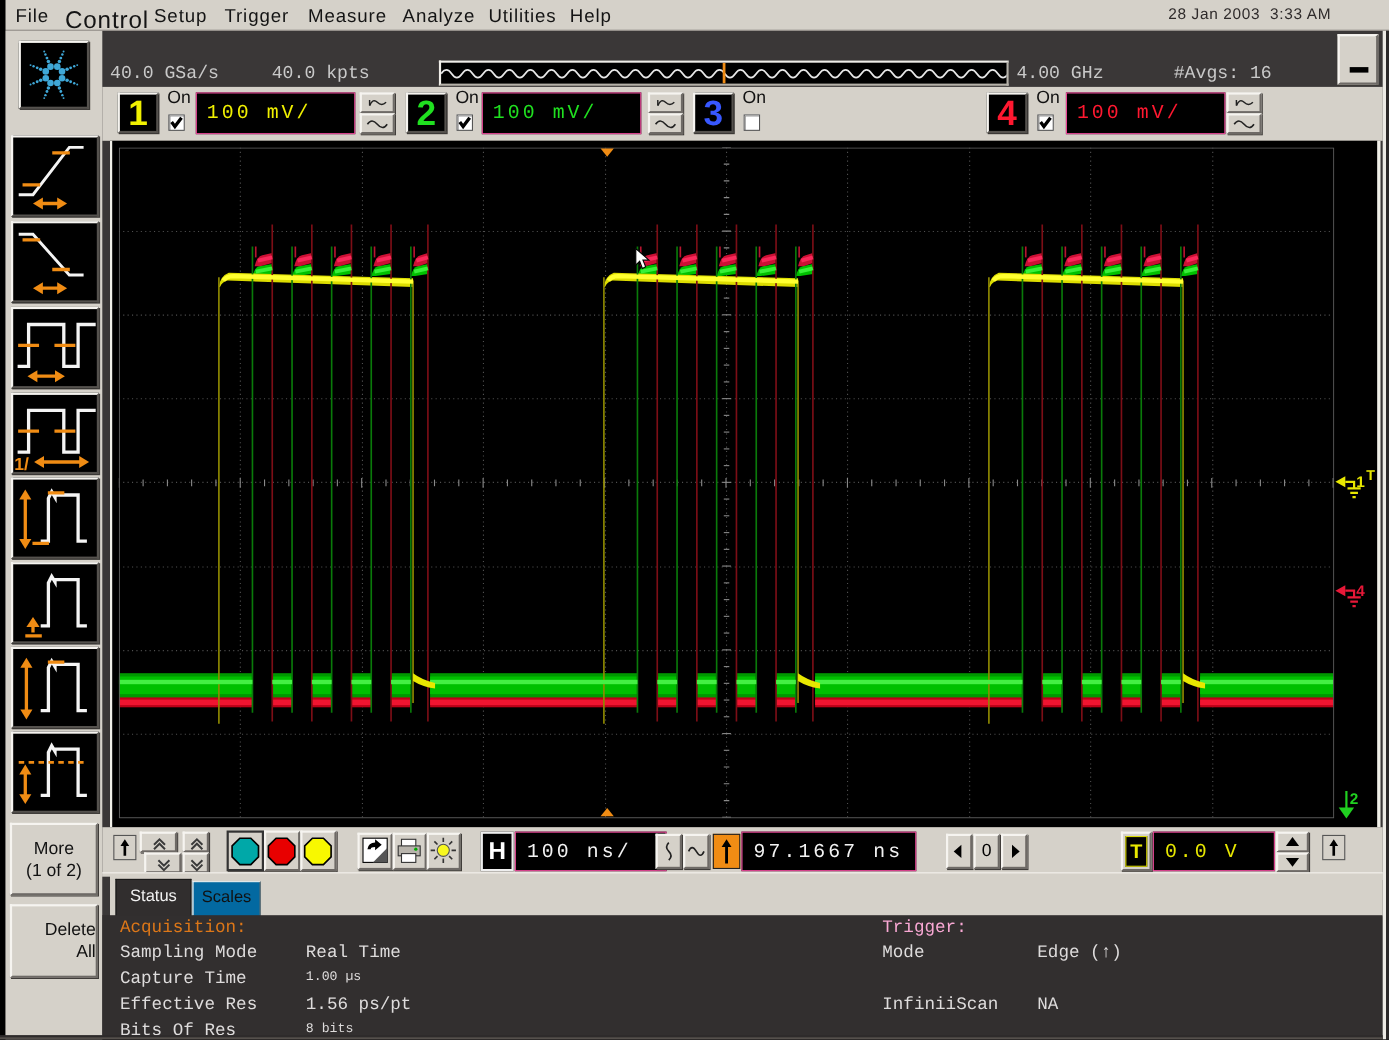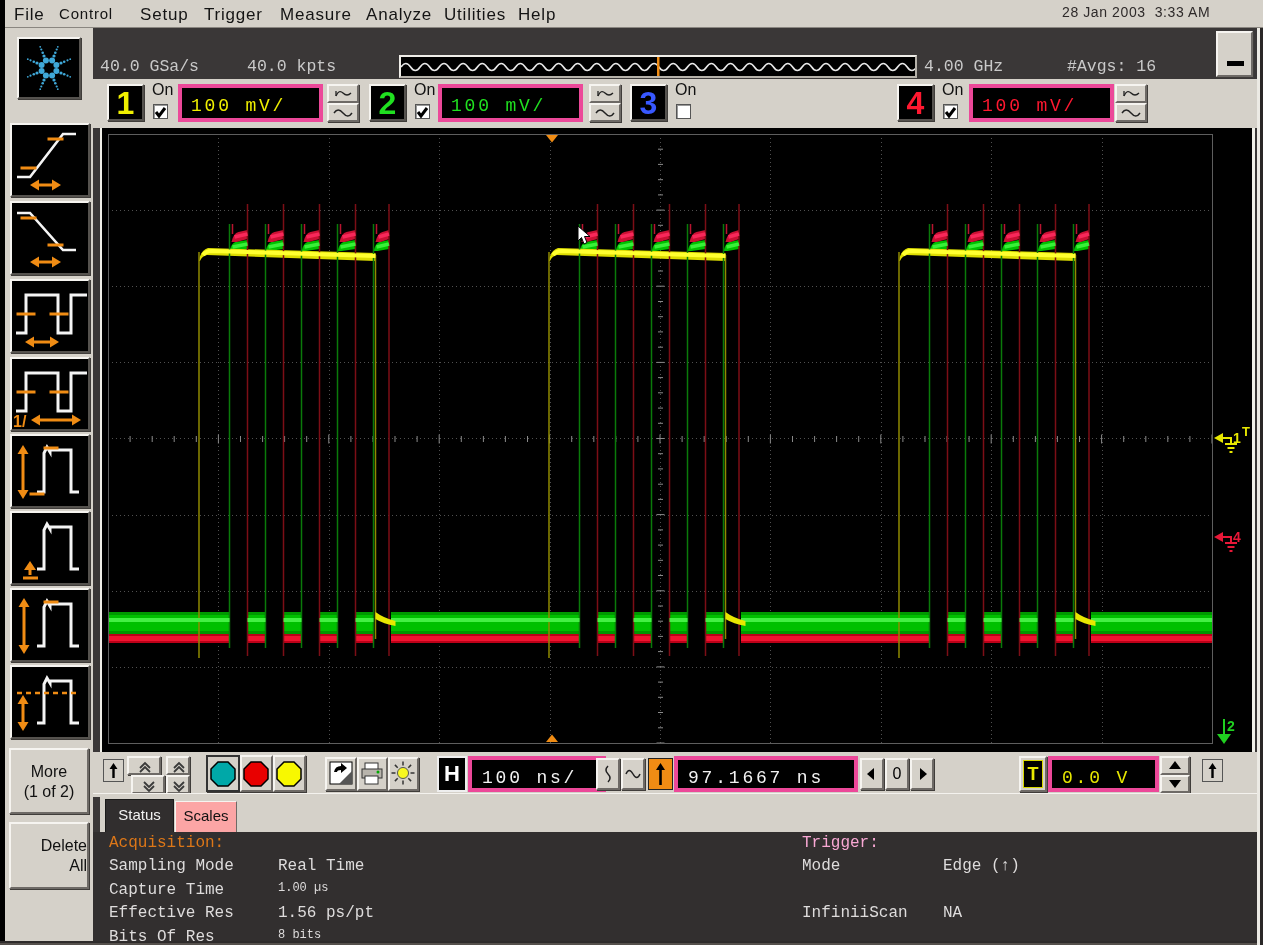--- a/index.html
+++ b/index.html
@@ -1,25 +1,25 @@
 <!DOCTYPE html>
 <html><head><meta charset="utf-8"><style>
 *{margin:0;padding:0;box-sizing:border-box}
 body{width:1263px;height:945px;position:relative;background:#3a3737;overflow:hidden;font-family:'Liberation Sans',sans-serif}
 .ab{position:absolute}
 .btn{position:absolute;background:#d5d1c9;border:2px solid;border-color:#f6f4f0 #6e6a66 #6e6a66 #f6f4f0;box-shadow:1px 1px 0 #403d3a}
 .tb{position:absolute;background:#000;border:2px solid;border-color:#f6f4f0 #55524e #55524e #f6f4f0;box-shadow:1px 1px 0 #403d3a}
-.fld{position:absolute;background:#000;border:4px solid #ec4899}
+.fld{position:absolute;background:#000;border:1px solid #ec4899}
 .mono{font-family:"Liberation Mono",monospace}
 .fv{font-family:"Liberation Mono",monospace;font-size:18px;letter-spacing:2.8px}
 .cb{position:absolute;width:15px;height:15px;background:#fff;border:1px solid #555;box-shadow:inset 1px 1px 0 #999}
 </style></head><body>
 <div class="ab" style="left:0;top:0;width:1263px;height:28px;background:#d5d1c9;border-bottom:1px solid #8a8680"></div>
 <div class="ab" style="left:14px;top:5px;font-size:17px;letter-spacing:0.8px;color:#141414">File</div>
-<div class="ab" style="left:59px;top:5px;font-size:15px;letter-spacing:0.8px;color:#141414">Control</div>
+<div class="ab" style="left:59px;top:5px;font-size:22px;letter-spacing:0.8px;color:#141414">Control</div>
 <div class="ab" style="left:140px;top:5px;font-size:17px;letter-spacing:0.8px;color:#141414">Setup</div>
 <div class="ab" style="left:204px;top:5px;font-size:17px;letter-spacing:0.8px;color:#141414">Trigger</div>
 <div class="ab" style="left:280px;top:5px;font-size:17px;letter-spacing:0.8px;color:#141414">Measure</div>
 <div class="ab" style="left:366px;top:5px;font-size:17px;letter-spacing:0.8px;color:#141414">Analyze</div>
 <div class="ab" style="left:444px;top:5px;font-size:17px;letter-spacing:0.8px;color:#141414">Utilities</div>
 <div class="ab" style="left:518px;top:5px;font-size:17px;letter-spacing:0.8px;color:#141414">Help</div>
 <div class="ab" style="left:1062px;top:4px;font-size:14px;letter-spacing:0.6px;color:#2e2a2a">28 Jan 2003&nbsp; 3:33 AM</div>
 <div class="ab" style="left:0;top:0;width:5px;height:945px;background:#000"></div>
 <div class="ab" style="left:5px;top:28px;width:88px;height:917px;background:#d5d1c9"></div>
 <div class="tb" style="left:17px;top:37px;width:64px;height:62px">
@@ -588,21 +588,21 @@
 <div class="fld fv" style="left:468px;top:756px;width:138px;height:36px;color:#f2f2f2;padding:8px 0 0 10px">100 ns/</div>
 <div class="btn" style="left:596px;top:758px;width:24px;height:32px"><svg width="20" height="28">
       <path d="M10,6 Q6,10 10,14 Q14,18 10,22" stroke="#222" stroke-width="1.5" fill="none"></path>
     </svg></div>
 <div class="btn" style="left:621px;top:758px;width:24px;height:32px"><svg width="20" height="28">
       <path d="M3,14 Q6,7 10,14 T17,14" stroke="#222" stroke-width="1.5" fill="none"></path>
     </svg></div>
 <div class="ab" style="left:648px;top:758px;width:25px;height:32px;background:#f08c14;border:1px solid #222"><svg width="23" height="30">
       <polygon points="11.5,4 7,11 10.2,11 10.2,26 12.8,26 12.8,11 16,11" fill="#000"></polygon>
     </svg></div>
-<div class="fld fv" style="left:674px;top:756px;width:184px;height:36px;color:#f2f2f2;padding:8px 0 0 10px">97.1667 ns</div>
+<div class="fld fv" style="left:674px;top:756px;width:159px;height:36px;color:#f2f2f2;padding:8px 0 0 10px">97.1667 ns</div>
 <div class="btn" style="left:860px;top:758px;width:24px;height:32px"><svg width="20" height="28">
       <polygon points="12,8 12,20 5,14" fill="#000"></polygon>
     </svg></div>
 <div class="btn" style="left:885px;top:758px;width:24px;height:32px;text-align:center;font-size:16px;color:#000;line-height:28px">0</div>
 <div class="btn" style="left:910px;top:758px;width:24px;height:32px"><svg width="20" height="28">
       <polygon points="8,8 8,20 15,14" fill="#000"></polygon>
     </svg></div>
 <div class="btn" style="left:1019px;top:756px;width:28px;height:36px;padding:2px">
     <div style="width:100%;height:100%;background:#000;border:1px solid #d8d800;color:#e8e800;font-size:18px;font-weight:bold;text-align:center;line-height:26px">T</div>
   </div>
@@ -612,21 +612,21 @@
     </svg></div>
 <div class="btn" style="left:1160px;top:775px;width:30px;height:18px"><svg width="26" height="14">
       <polygon points="13,11 19,3 7,3" fill="#000"></polygon>
     </svg></div>
 <div class="ab" style="left:1202px;top:759px;width:21px;height:23px;background:#d5d1c9;border:1px solid #555"><svg width="19" height="21">
       <polygon points="9.5,3 5.5,9 8.3,9 8.3,18 10.7,18 10.7,9 13.5,9" fill="#000"></polygon>
     </svg></div>
 <div class="ab" style="left:93px;top:793px;width:1164px;height:40px;background:#d5d1c9;border-top:1px solid #f4f2ee"></div>
 <div class="ab" style="left:93px;top:797px;width:7px;height:36px;background:#3a3737"></div>
 <div class="ab" style="left:105px;top:799px;width:69px;height:34px;background:#312e2e;border:1px solid #1a1a1a;border-bottom:none;font-size:15px;color:#f2f2f2;text-align:center;line-height:30px">Status</div>
-<div class="ab" style="left:175px;top:801px;width:62px;height:32px;background:#fca5a5;border:1px solid;border-color:#f6f4f0 #6e6a66 transparent #f6f4f0;font-size:15px;color:#111;text-align:center;line-height:28px">Scales</div>
+<div class="ab" style="left:175px;top:801px;width:62px;height:32px;background:#0369a1;border:1px solid;border-color:#f6f4f0 #6e6a66 transparent #f6f4f0;font-size:15px;color:#111;text-align:center;line-height:28px">Scales</div>
 <div class="ab" style="left:93px;top:832px;width:1164px;height:109px;background:#322f2f"></div>
 <div class="ab mono" style="left:109px;top:834px;font-size:16px;color:#dd7718;white-space:pre">Acquisition:</div>
 <div class="ab mono" style="left:109px;top:857px;font-size:16px;color:#dedcdc;white-space:pre">Sampling Mode</div>
 <div class="ab mono" style="left:278px;top:857px;font-size:16px;color:#dedcdc;white-space:pre">Real Time</div>
 <div class="ab mono" style="left:109px;top:881px;font-size:16px;color:#dedcdc;white-space:pre">Capture Time</div>
 <div class="ab mono" style="left:278px;top:881px;font-size:12px;color:#dedcdc;white-space:pre">1.00 µs</div>
 <div class="ab mono" style="left:109px;top:904px;font-size:16px;color:#dedcdc;white-space:pre">Effective Res</div>
 <div class="ab mono" style="left:278px;top:904px;font-size:16px;color:#dedcdc;white-space:pre">1.56 ps/pt</div>
 <div class="ab mono" style="left:109px;top:928px;font-size:16px;color:#dedcdc;white-space:pre">Bits Of Res</div>
 <div class="ab mono" style="left:278px;top:928px;font-size:12px;color:#dedcdc;white-space:pre">8 bits</div>

